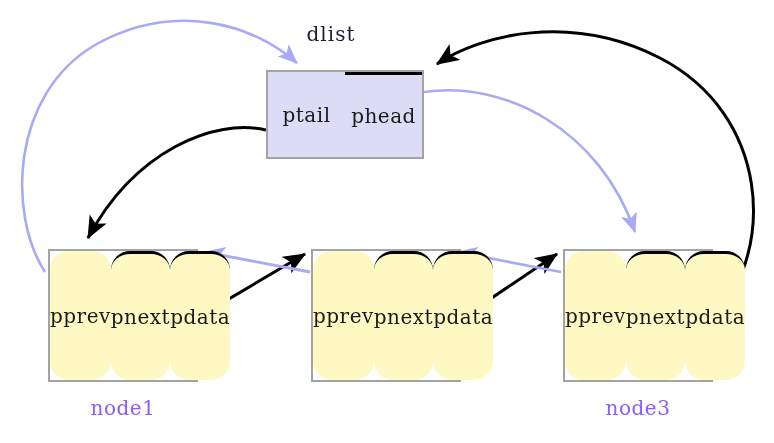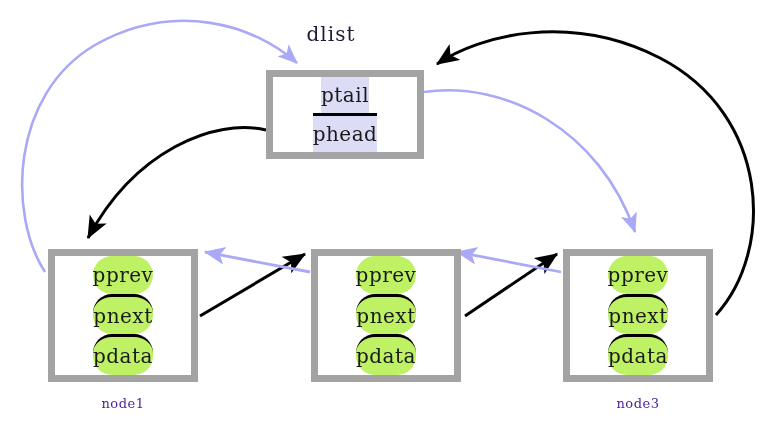--- a/index.html
+++ b/index.html
@@ -18,51 +18,50 @@
   #edges {
     position: absolute;
     left: 0;
     top: 0;
     width: 774px;
     height: 443px;
   }
   .struct-box {
     position: absolute;
     box-sizing: border-box;
-    border: 7px solid #a3a3a3;
+    border: 2px solid #a3a3a3;
     display: flex;
-    flex-direction: column;
+    flex-direction: row;
     z-index: 3;
-    align-items: center;
   }
   .field {
     box-sizing: border-box;
     flex: 1 1 0;
     display: flex;
     align-items: center;
     justify-content: center;
     font-size: 20px;
     color: #1a1a1a;
     letter-spacing: 0.5px;
   }
   .field + .field {
     border-top: 3px solid #000000;
   }
   .node-box .field {
-    background: #bef264;
+    background: #fef9c3;
     border-radius: 19px;
   }
   .dlist-box .field {
     background: #dcdcf7;
   }
   .caption {
     position: absolute;
     text-align: center;
-    font-size: 13px;
-    color: #4c1d95;
+    font-size: 20px;
+    color: #8b5cf6;
     letter-spacing: 0.5px;
     z-index: 3;
     white-space: nowrap;
   }
   .title-label {
     position: absolute;
     text-align: center;
     font-size: 20px;
     color: #1c1c3a;
     letter-spacing: 1px;

